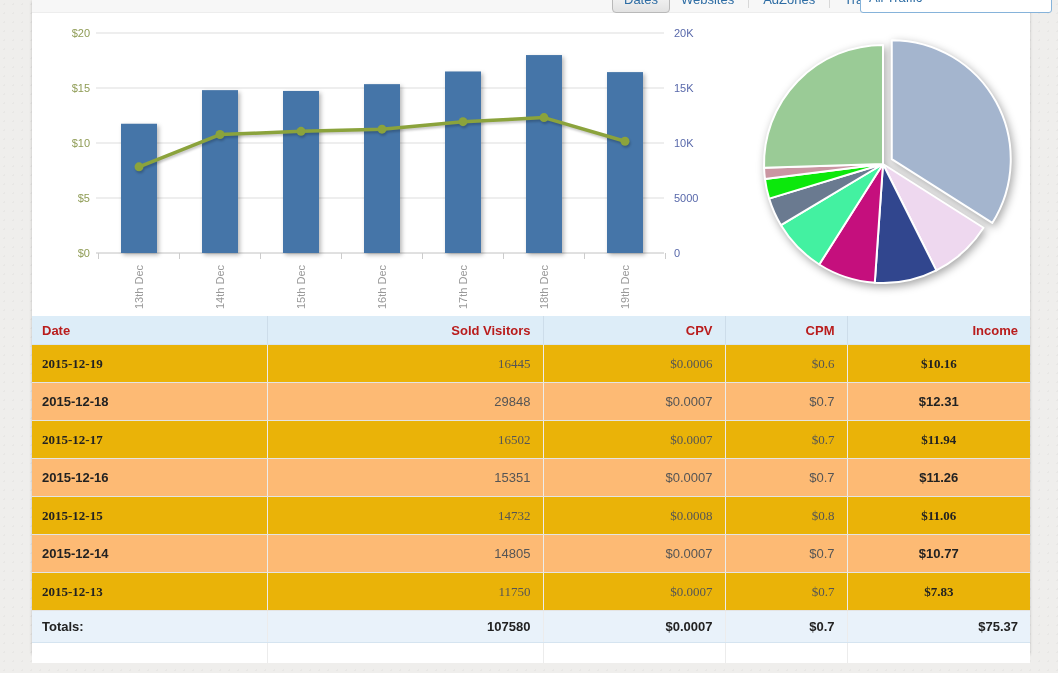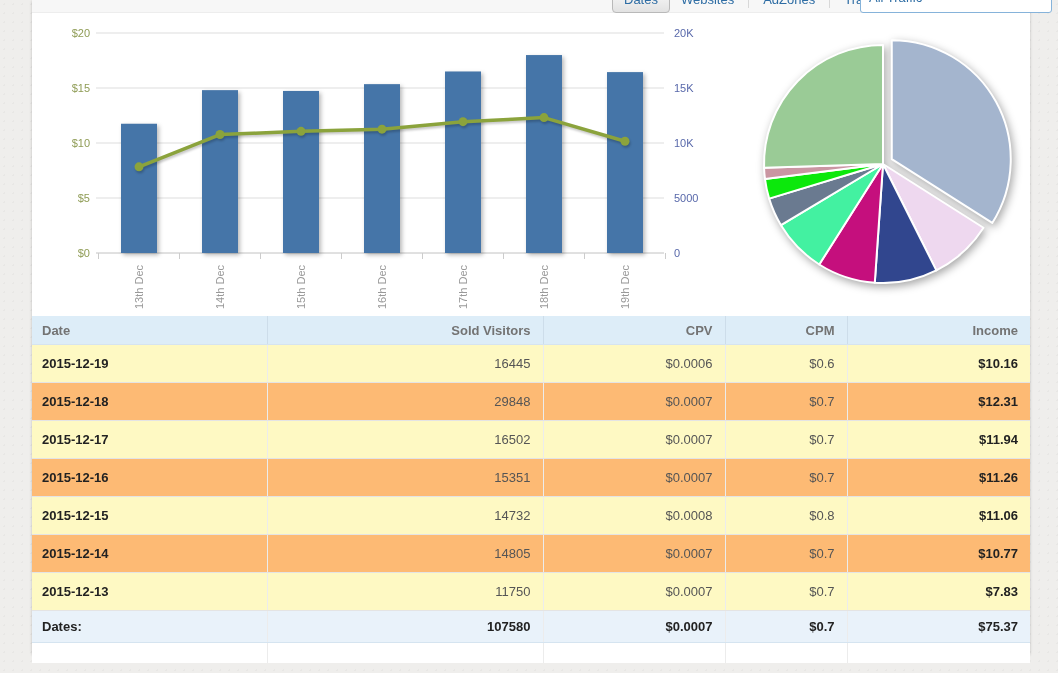--- a/index.html
+++ b/index.html
@@ -42,34 +42,34 @@
   #combo{position:absolute;left:8px;top:20px;width:680px;height:292px;overflow:visible;}
   #combo .bars{filter:drop-shadow(2px 2px 2px rgba(0,0,0,.28));}
   #combo .lineg{filter:drop-shadow(1px 2px 1px rgba(0,0,0,.22));}
   #combo text{font-family:"Liberation Sans", sans-serif;font-size:11px;}
   #pie{position:absolute;left:711px;top:28px;width:300px;height:270px;overflow:visible;}
   #pie .slices{filter:drop-shadow(2px 3px 4px rgba(0,0,0,.35));}
   
   #tablebox{position:absolute;left:0;top:316px;width:998px;}
   table{border-collapse:collapse;width:998px;table-layout:fixed;font-size:13px;}
   th{
-    background:#ddedf8;color:#737373;font-weight:bold;height:28px;
+    background:#ddedf8;color:#b91c1c;font-weight:bold;height:28px;
     padding:0 12px;text-align:right;border-right:1px solid #cdddea;
     border-bottom:1px solid #d6e4f0;
   }
   th.left{text-align:left;padding-left:10px;}
   th:last-child,td:last-child{border-right:none;}
   td{
     height:37px;padding:0 12px;color:#555;text-align:right;
     border-bottom:1px solid #e4e4e4;border-right:1px solid #ececec;
   }
-  tr.odd td{background:#fef9c3;}
+  tr.odd td{background:#eab308;font-family:Liberation Serif, serif;}
   tr.even td{background:#fdba74;}
   td.date{font-weight:bold;color:#222;text-align:left;padding-left:10px;}
-  td.income{font-weight:bold;color:#222;}
+  td.income{font-weight:bold;color:#222;text-align:center;}
   tr.totals td{
     background:#e9f2fa;font-weight:bold;color:#222;height:31px;
     border-bottom:1px solid #d5e4f0;border-top:1px solid #d9e6f1;
   }
   tr.spacer td{height:20px;background:#fff;border-bottom:none;}
 </style>
 </head>
 <body>
 
 <div class="panel">
@@ -213,21 +213,21 @@
             <td class="income">$10.77</td>
           </tr>
           <tr class="odd">
             <td class="date">2015-12-13</td>
             <td>11750</td>
             <td>$0.0007</td>
             <td>$0.7</td>
             <td class="income">$7.83</td>
           </tr>
           <tr class="totals">
-            <td class="date">Dates:</td>
+            <td class="date">Totals:</td>
             <td>107580</td>
             <td>$0.0007</td>
             <td>$0.7</td>
             <td>$75.37</td>
           </tr>
           <tr class="spacer">
             <td></td>
             <td></td>
             <td></td>
             <td></td>

